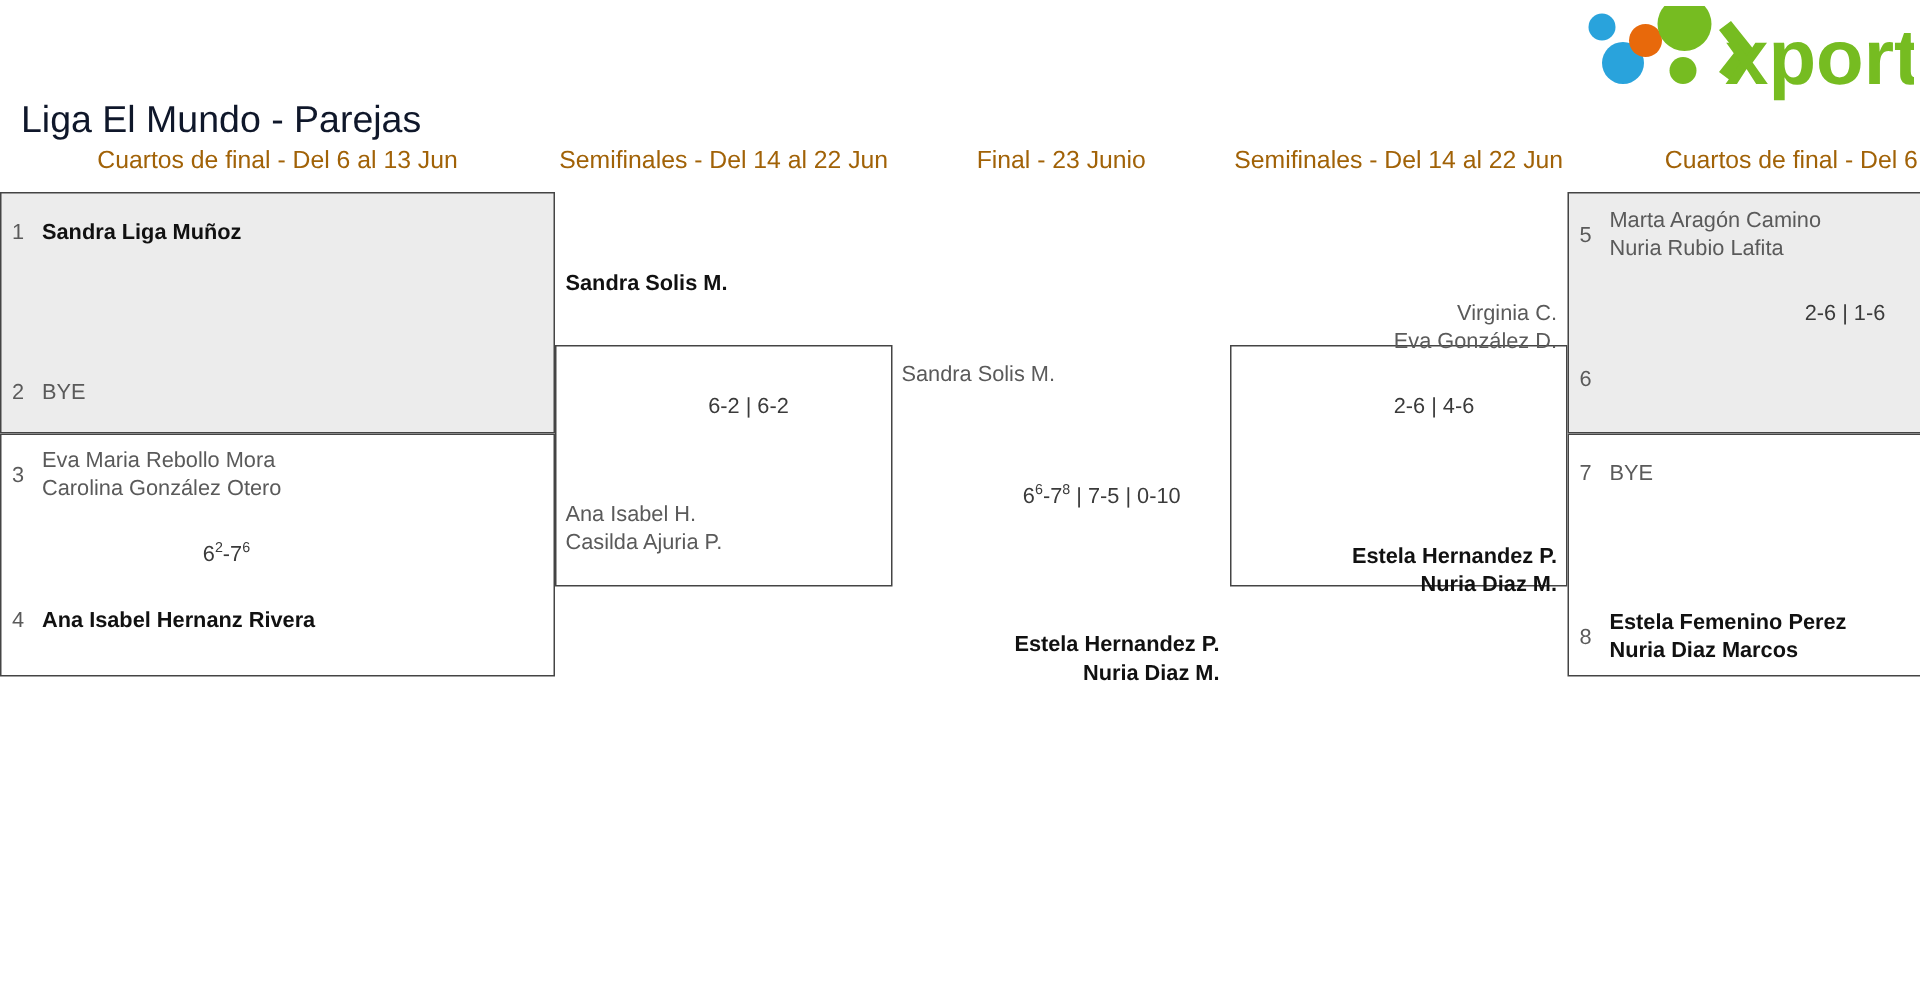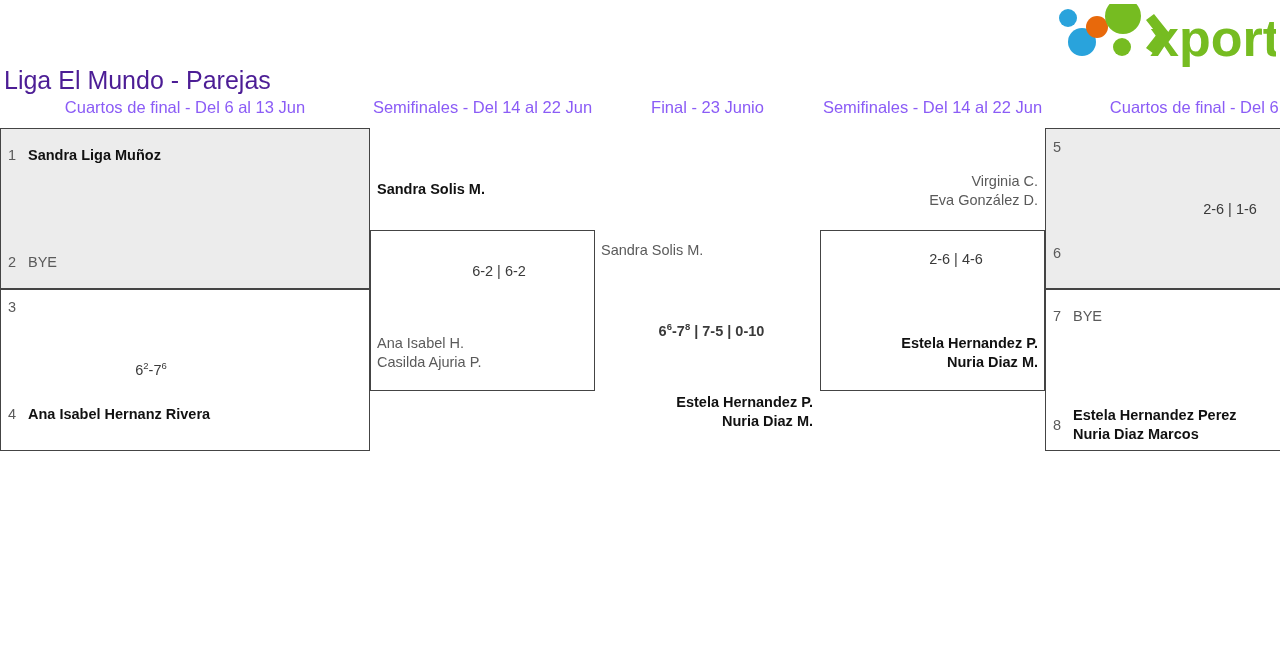--- a/index.html
+++ b/index.html
@@ -13,47 +13,47 @@
     position: relative;
     overflow: hidden;
     font-family: "Liberation Sans", sans-serif;
     color: #1a1a1a;
     -webkit-font-smoothing: antialiased;
   }
 
   
   #tournament-title {
     position: absolute;
-    left: 4px;
+    left: 14px;
     top: 0px;
     font-size: 25px;
     line-height: 32px;
     font-weight: 400;
-    color: #4c1d95;
+    color: #0f172a;
     white-space: pre;
   }
   #tournament-title .t-line { display: block; }
 
   
   #brand-logo {
     position: absolute;
     right: 4px;
     top: 4px;
     width: 226px;
     height: 68px;
   }
   #brand-logo svg { display: block; }
 
   
   .round-header {
     position: absolute;
     text-align: center;
     font-size: 16.5px;
     line-height: 24px;
-    color: #8b5cf6;
+    color: #a16207;
     font-weight: 400;
   }
   #round-header-0 { left: 0px;    top: 95px; width: 370px; }
   #round-header-1 { left: 370px;  top: 95px; width: 225px; }
   #round-header-2 { left: 595px;  top: 95px; width: 225px; }
   #round-header-3 { left: 820px;  top: 95px; width: 225px; }
   #round-header-4 { left: 1045px; top: 95px; width: 370px; }
 
   
   .match-box {
@@ -92,21 +92,21 @@
     font-size: 14.5px;
     width: 20px;
     flex: 0 0 20px;
     text-align: left;
     align-self: center;
   }
   .slot .names { display: block; }
   .slot .name-line { display: block; }
 
   .slot.right-side { justify-content: flex-end; text-align: right; }
-  .slot.right-side .names { text-align: right; }
+  .slot.right-side .names { text-align: right; margin-top: 28px; }
 
   
   .score {
     position: absolute;
     font-size: 14.5px;
     line-height: 19px;
     color: #3a3a3a;
     white-space: nowrap;
   }
   .score sup { font-size: 9.5px; vertical-align: super; line-height: 0; }
@@ -126,26 +126,26 @@
   #score-qf-3 { left: 1045px; top: 200px; width: 370px; text-align: center; }
 
   
   #slot-sf1-top    { left: 377px; top: 180px; width: 212px; }
   #slot-sf1-bottom { left: 377px; top: 334px; width: 212px; }
   #score-sf-1      { left: 370px; top: 262px; width: 258px; text-align: center; }
 
   
   #slot-sf2-top    { left: 826px; top: 172px; width: 212px; }
   #slot-sf2-bottom { left: 826px; top: 334px; width: 212px; }
-  #score-sf-2      { left: 820px; top: 250px; width: 272px; text-align: center; }
+  #score-sf-2      { left: 820px; top: 262px; width: 272px; text-align: center; }
 
   
   #slot-final-top    { left: 601px; top: 241px; width: 212px; }
   #slot-final-bottom { left: 601px; top: 393px; width: 212px; }
-  #score-final       { left: 599px; top: 322px; width: 225px; text-align: center; font-weight: bold; }
+  #score-final       { left: 622px; top: 322px; width: 225px; text-align: center; }
 </style>
 </head>
 <body>
 
 <div id="tournament-title">
   <span class="t-line">Liga El Mundo - Parejas</span>
   <span class="t-line">Final Six - Grupo 9. Femenino</span>
 </div>
 
 <div id="brand-logo">
@@ -185,20 +185,24 @@
 </div>
 <div class="slot" id="slot-seed2">
   <span class="seed">2</span>
   <span class="names">
     <span class="name-line">BYE</span>
   </span>
 </div>
 
 <div class="slot" id="slot-seed3">
   <span class="seed">3</span>
+  <span class="names">
+    <span class="name-line">Eva Maria Rebollo Mora</span>
+    <span class="name-line">Carolina González Otero</span>
+  </span>
 </div>
 <div class="slot winner" id="slot-seed4">
   <span class="seed">4</span>
   <span class="names">
     <span class="name-line">Ana Isabel Hernanz Rivera</span>
   </span>
 </div>
 <div class="score" id="score-qf-2">6<sup>2</sup>-7<sup>6</sup></div>
 
 <div class="slot winner" id="slot-sf1-top">
@@ -236,31 +240,35 @@
 <div class="slot winner right-side" id="slot-sf2-bottom">
   <span class="names">
     <span class="name-line">Estela Hernandez P.</span>
     <span class="name-line">Nuria Diaz M.</span>
   </span>
 </div>
 <div class="score" id="score-sf-2">2-6 | 4-6</div>
 
 <div class="slot" id="slot-seed5">
   <span class="seed">5</span>
+  <span class="names">
+    <span class="name-line">Marta Aragón Camino</span>
+    <span class="name-line">Nuria Rubio Lafita</span>
+  </span>
 </div>
 <div class="slot winner" id="slot-seed6">
   <span class="seed">6</span>
 </div>
 <div class="score" id="score-qf-3">2-6 | 1-6</div>
 
 <div class="slot" id="slot-seed7">
   <span class="seed">7</span>
   <span class="names">
     <span class="name-line">BYE</span>
   </span>
 </div>
 <div class="slot winner" id="slot-seed8">
   <span class="seed">8</span>
   <span class="names">
-    <span class="name-line">Estela Hernandez Perez</span>
+    <span class="name-line">Estela Femenino Perez</span>
     <span class="name-line">Nuria Diaz Marcos</span>
   </span>
 </div>
 
 </body></html>

